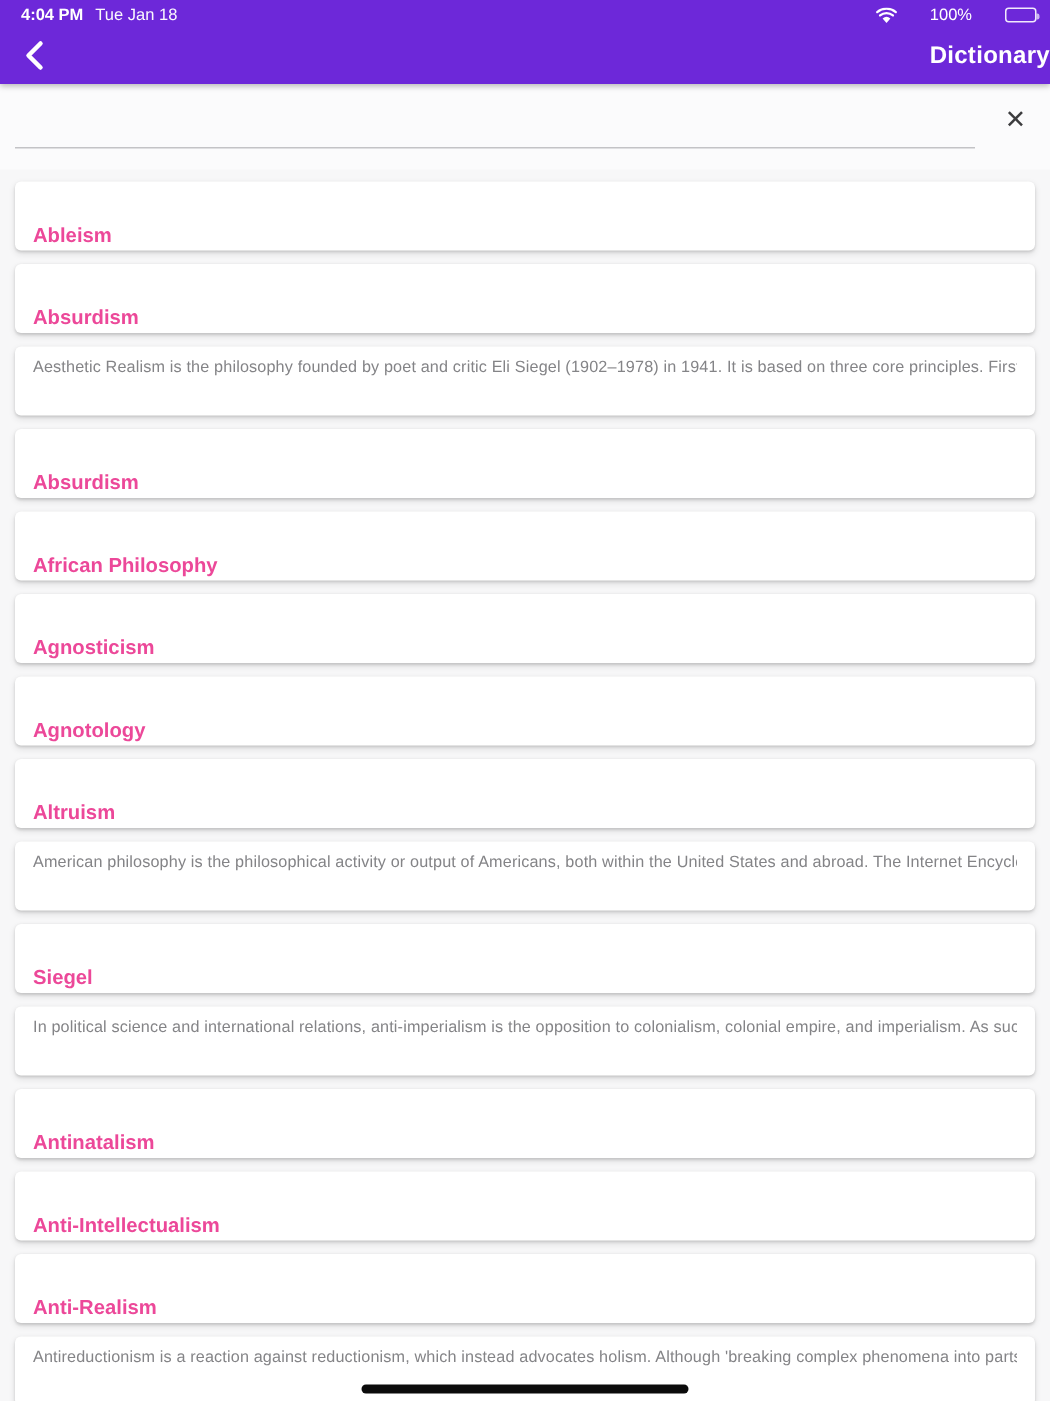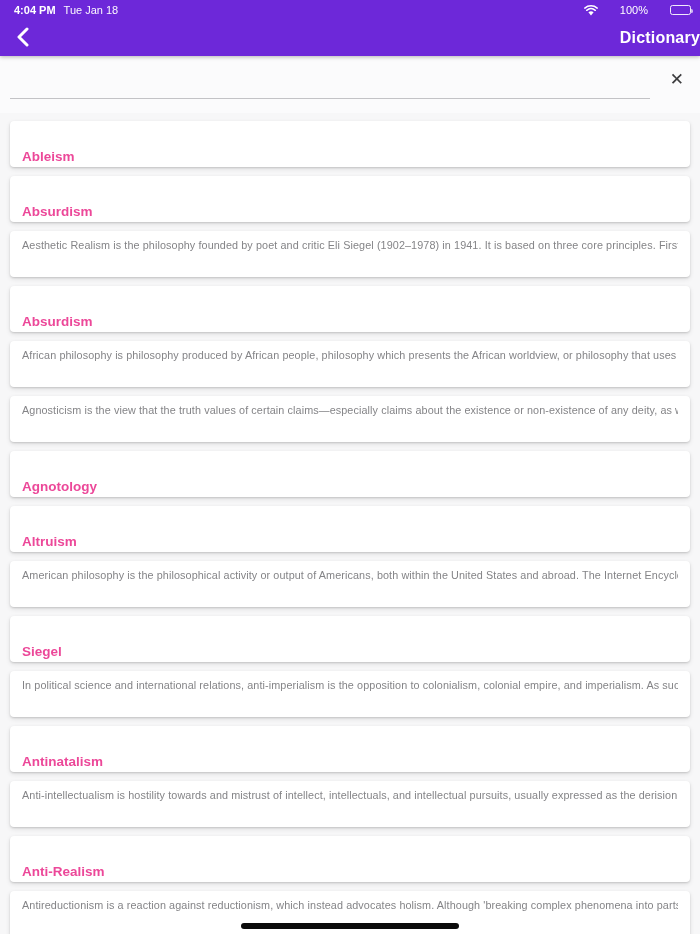--- a/index.html
+++ b/index.html
@@ -169,24 +169,26 @@
   <div class="card">
     <div class="entry-definition">Aesthetic Realism is the philosophy founded by poet and critic Eli Siegel (1902–1978) in 1941. It is based on three core principles. First, the</div>
   </div>
 
   <div class="card">
     <div class="entry-term">Absurdism</div>
     <div class="entry-definition">Aesthetics is a branch of philosophy dealing with the nature of art, beauty, and taste, with the creation and appreciation of beauty. It is more</div>
   </div>
 
   <div class="card">
+    <div class="entry-term">African Philosophy</div>
     <div class="entry-definition">African philosophy is philosophy produced by African people, philosophy which presents the African worldview, or philosophy that uses distinct</div>
   </div>
 
   <div class="card">
+    <div class="entry-term">Agnosticism</div>
     <div class="entry-definition">Agnosticism is the view that the truth values of certain claims—especially claims about the existence or non-existence of any deity, as well as</div>
   </div>
 
   <div class="card">
     <div class="entry-term">Agnotology</div>
     <div class="entry-definition">Agnotology (formerly agnatology) is the study of culturally induced ignorance or doubt, particularly the publication of inaccurate or misleading</div>
   </div>
 
   <div class="card">
     <div class="entry-term">Altruism</div>
@@ -205,20 +207,21 @@
   <div class="card">
     <div class="entry-definition">In political science and international relations, anti-imperialism is the opposition to colonialism, colonial empire, and imperialism. As such, anti-</div>
   </div>
 
   <div class="card">
     <div class="entry-term">Antinatalism</div>
     <div class="entry-definition">Antinatalism is a philosophical position that assigns a negative value to birth, standing in opposition to natalism. It has been advanced by figures</div>
   </div>
 
   <div class="card">
+    <div class="entry-term">Anti-Intellectualism</div>
     <div class="entry-definition">Anti-intellectualism is hostility towards and mistrust of intellect, intellectuals, and intellectual pursuits, usually expressed as the derision of</div>
   </div>
 
   <div class="card">
     <div class="entry-term">Anti-Realism</div>
     <div class="entry-definition">In analytic philosophy, the term anti-realism is used to describe any position involving either the denial of an objective reality or the denial that</div>
   </div>
 
   <div class="card">
     <div class="entry-definition">Antireductionism is a reaction against reductionism, which instead advocates holism. Although 'breaking complex phenomena into parts, is a key</div>

